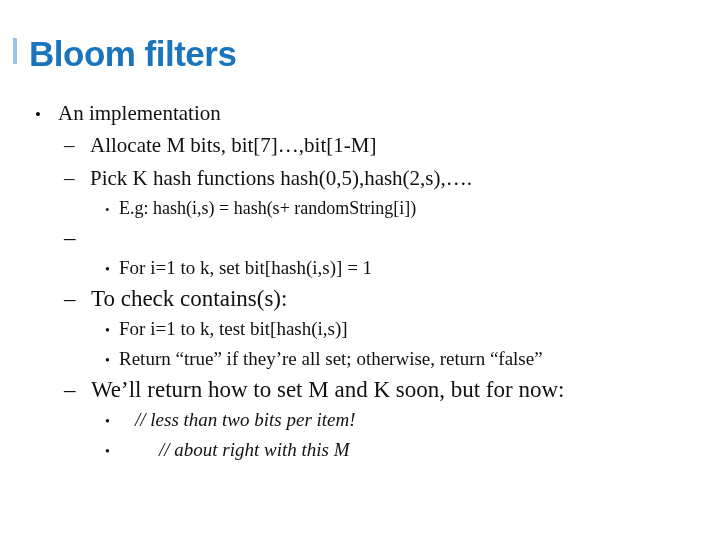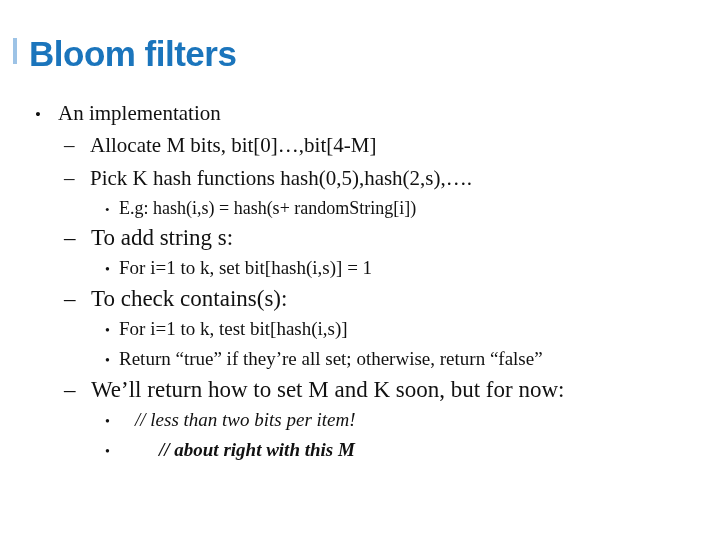--- a/index.html
+++ b/index.html
@@ -44,54 +44,53 @@
   
   .lv2b { left:64px; font-size:23px; }
   .lv2b .marker { width:27px; }
   
   .lv3 { left:105px; font-size:19px; }
   .lv3 .marker { width:14px; font-size:14px; }
   .lv3e { left:105px; font-size:18px; }
   .lv3e .marker { width:14px; font-size:13px; }
   .comment { font-style:italic; }
   .gap-sm { margin-left:16px;text-align:right; }
-  .gap-lg { margin-left:40px;font-weight:bold; }
+  .gap-lg { margin-left:40px; }
 </style>
 </head>
 <body>
 
 <div class="slide">
 
   <div class="accent-mark"></div>
 
   <div class="title">Bloom filters</div>
 
   <div class="line lv1" style="top:101px;">
     <span class="marker">•</span>
     <span>An implementation</span>
   </div>
 
   <div class="line lv2" style="top:133px;">
     <span class="marker">–</span>
-    <span>Allocate M bits, bit[0]…,bit[4-M]</span>
+    <span>Allocate M bits, bit[7]…,bit[1-M]</span>
   </div>
 
   <div class="line lv2" style="top:166px;">
     <span class="marker">–</span>
     <span>Pick K hash functions hash(0,5),hash(2,s),….</span>
   </div>
 
   <div class="line lv3e" style="top:198px;">
     <span class="marker">•</span>
     <span>E.g: hash(i,s) = hash(s+ randomString[i])</span>
   </div>
 
   <div class="line lv2b" style="top:225px;">
     <span class="marker">–</span>
-    <span>To add string s:</span>
   </div>
 
   <div class="line lv3" style="top:257px;">
     <span class="marker">•</span>
     <span>For i=1 to k, set bit[hash(i,s)] = 1</span>
   </div>
 
   <div class="line lv2b" style="top:286px;">
     <span class="marker">–</span>
     <span>To check contains(s):</span>

